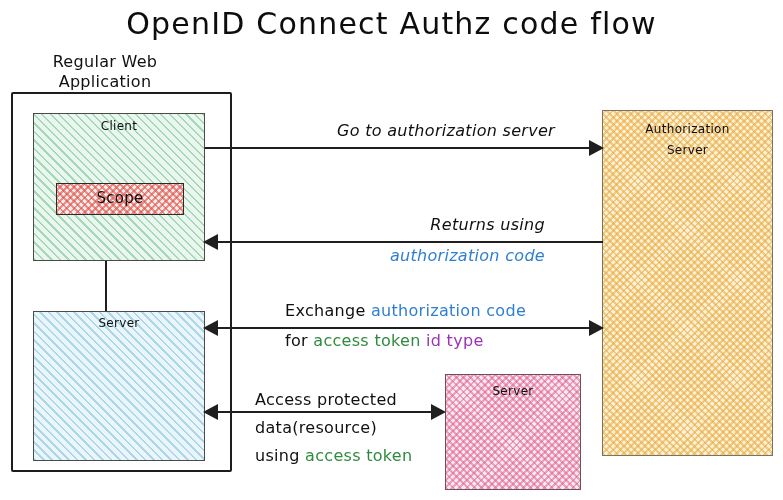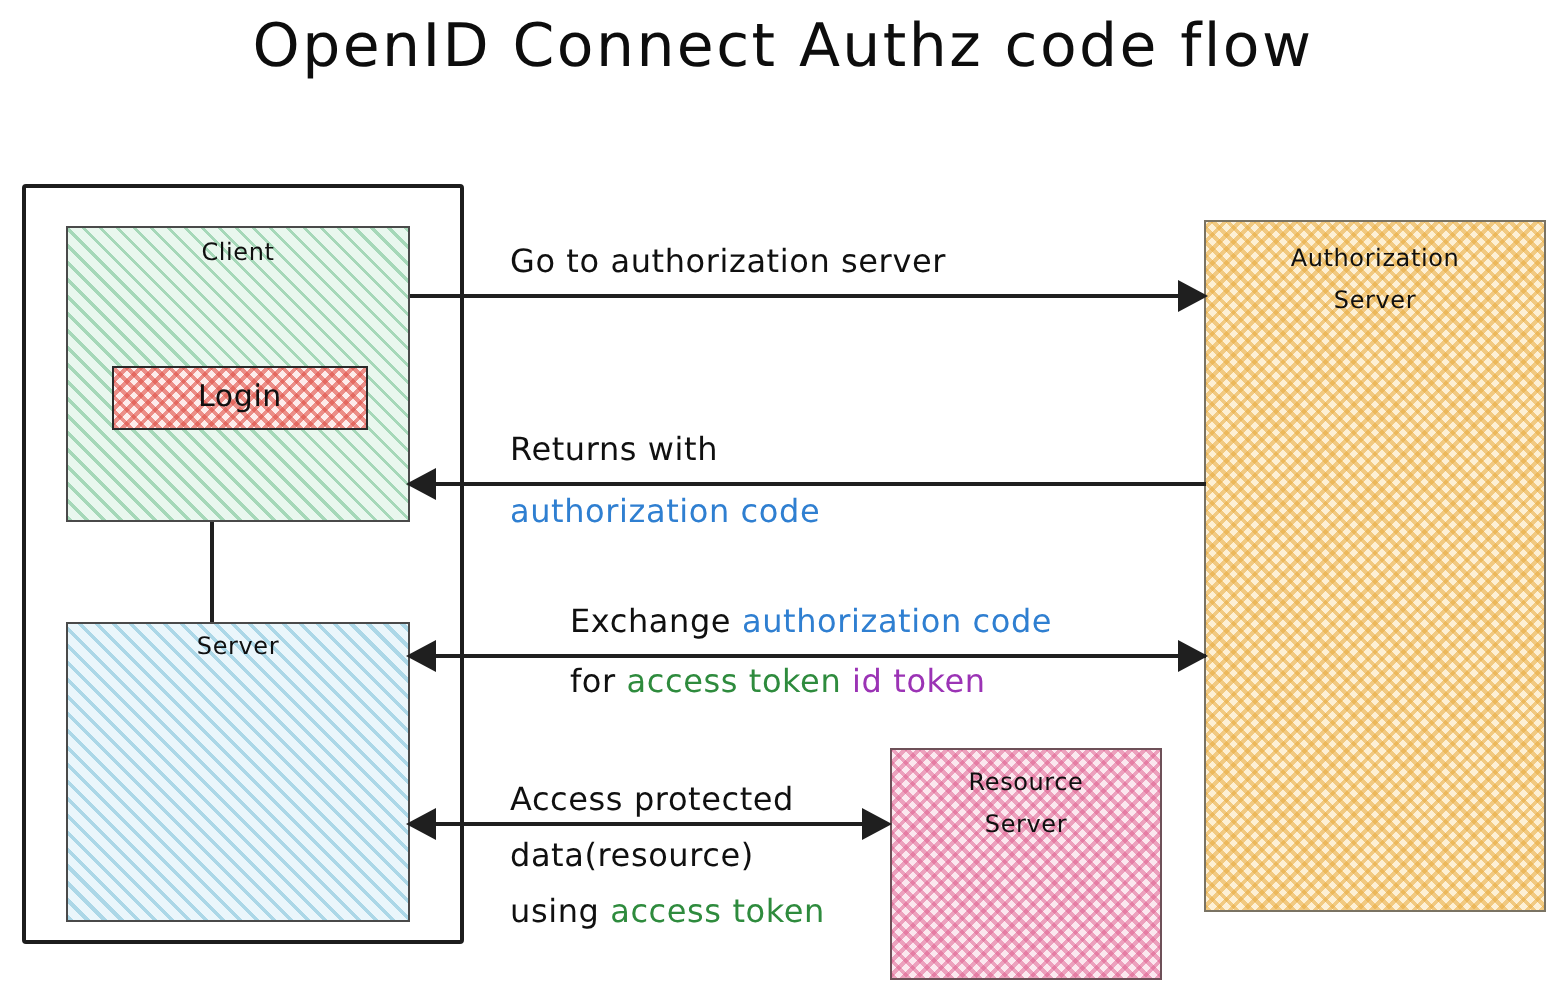--- a/index.html
+++ b/index.html
@@ -155,76 +155,79 @@
   .arrow-left  { border-right: 15px solid #1f1f1f; }
 
   
   .caption {
     position: absolute;
     font-size: 16px;
     line-height: 22px;
     color: #101010;
     white-space: nowrap;
   }
-  .caption.center { text-align: left; }
+  .caption.center { text-align: right; font-style: italic; }
   .kw-blue   { color: #2f7fd1; }
   .kw-orange { color: #e8531a; }
   .kw-green  { color: #2e8b3d; }
   .kw-purple { color: #9b33b5; }
 </style>
 </head>
 <body>
 
 <div id="canvas">
 
   <div id="title" class="hand">OpenID Connect Authz code flow</div>
 
+  <div id="app-label" class="hand">
+    <div>Regular Web</div>
+    <div>Application</div>
+  </div>
 
   <div id="app-frame"></div>
 
   <div id="client-box" class="nodebox"></div>
   <div id="client-label" class="nodelabel hand">Client</div>
 
   <div id="login-box" class="nodebox"></div>
-  <div id="login-label" class="nodelabel hand">Login</div>
+  <div id="login-label" class="nodelabel hand">Scope</div>
 
   <div id="server-box" class="nodebox"></div>
   <div id="server-label" class="nodelabel hand">Server</div>
 
   <div class="line vline" style="left:105px; top:261px; height:50px;"></div>
 
   <div id="authz-box" class="nodebox"></div>
   <div id="authz-label" class="nodelabel hand">
     <div>Authorization</div>
     <div>Server</div>
   </div>
 
   <div id="resource-box" class="nodebox"></div>
   <div id="resource-label" class="nodelabel hand">
-    <div>Resource</div>
     <div>Server</div>
   </div>
 
   <div class="line hline" style="left:205px; top:147px; width:390px;"></div>
   <div class="arrowhead arrow-right" style="left:589px; top:140px;"></div>
   <div class="caption center hand" style="left:255px; top:120px; width:300px;">Go to authorization server</div>
 
   <div class="line hline" style="left:218px; top:241px; width:385px;"></div>
   <div class="arrowhead arrow-left" style="left:203px; top:234px;"></div>
-  <div class="caption center hand" style="left:255px; top:214px; width:290px;">Returns with</div>
+  <div class="caption center hand" style="left:255px; top:214px; width:290px;">Returns using</div>
   <div class="caption center hand kw-blue" style="left:255px; top:245px; width:290px;">authorization code</div>
 
   <div class="line hline" style="left:218px; top:327px; width:385px;"></div>
   <div class="arrowhead arrow-left" style="left:203px; top:320px;"></div>
   <div class="arrowhead arrow-right" style="left:589px; top:320px;"></div>
   <div class="caption hand" style="left:285px; top:300px;text-align:right;">
     <span>Exchange </span><span class="kw-blue">authorization code</span>
   </div>
   <div class="caption hand" style="left:285px; top:330px;">
-    <span>for </span><span class="kw-green">access token</span><span>&nbsp;</span><span class="kw-purple">id token</span>
+    <span>for </span><span class="kw-green">access token</span><span>&nbsp;</span><span class="kw-purple">id type</span>
   </div>
 
   <div class="line hline" style="left:218px; top:411px; width:222px;"></div>
   <div class="arrowhead arrow-left" style="left:203px; top:404px;"></div>
   <div class="arrowhead arrow-right" style="left:431px; top:404px;"></div>
   <div class="caption hand" style="left:255px; top:389px;">Access protected</div>
   <div class="caption hand" style="left:255px; top:417px;">data(resource)</div>
   <div class="caption hand" style="left:255px; top:445px;text-align:center;">
     <span>using </span><span class="kw-green">access token</span>
   </div>

